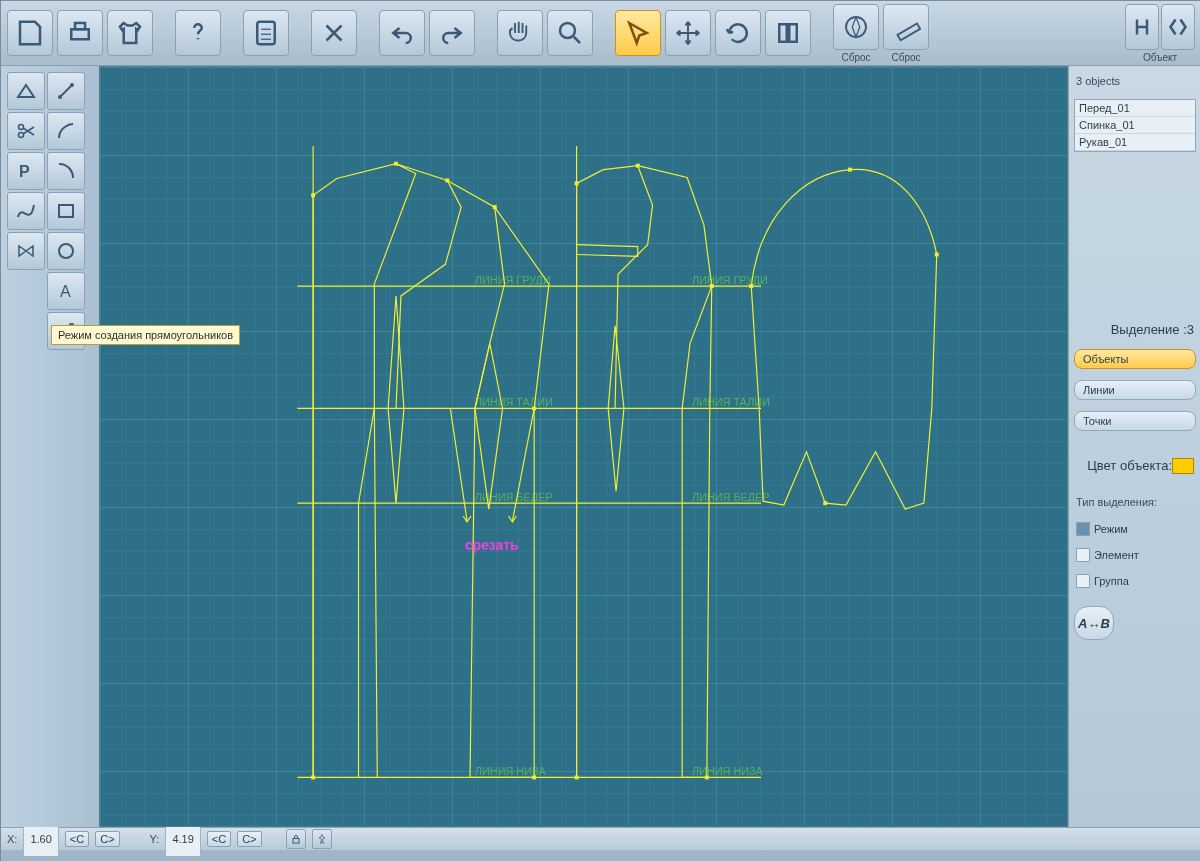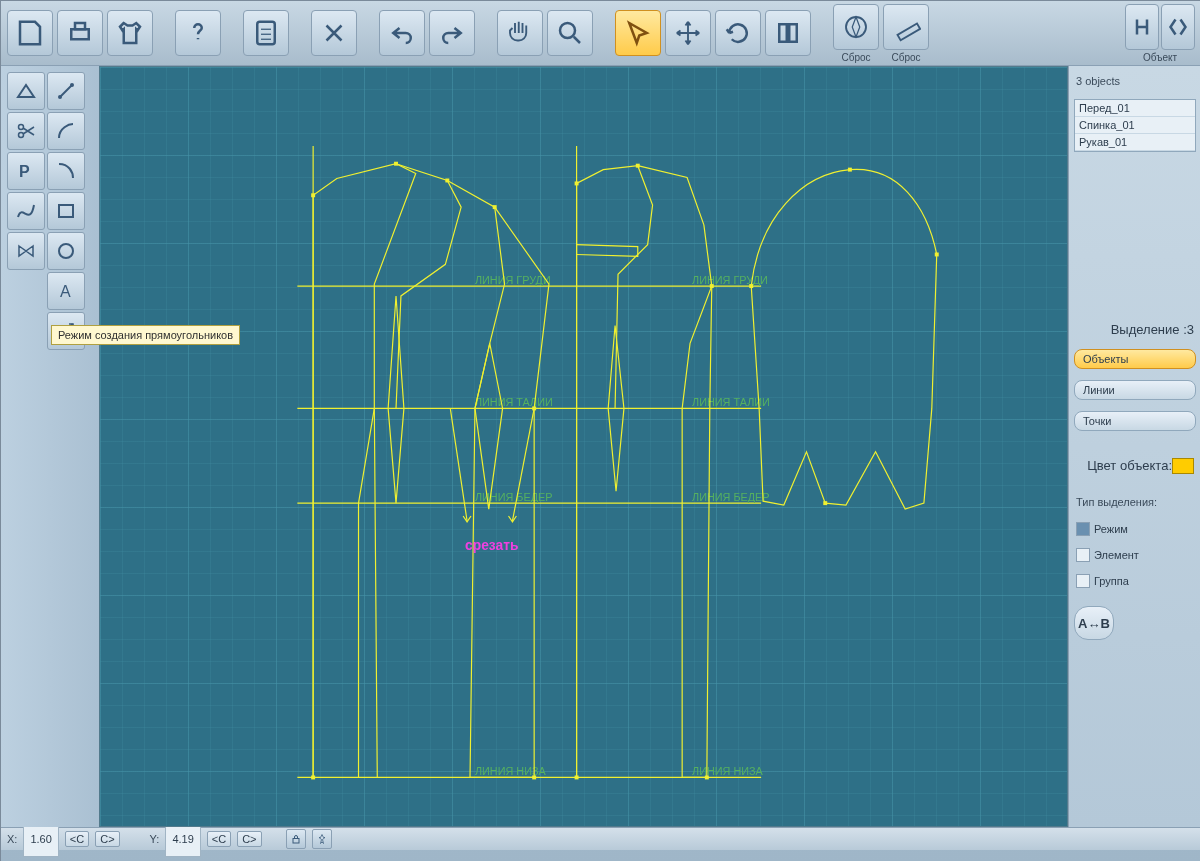--- a/index.html
+++ b/index.html
@@ -39,21 +39,21 @@
   .rp-list{background:#e8f0f6;border:1px solid #90a8bc;font-size:11px}
   .rp-item{padding:2px 4px;border-bottom:1px solid #c8d8e4}
   .rp-space{flex:0 0 150px}
   .rp-row{display:flex;justify-content:flex-end;font-size:13px;padding:4px 2px}
   .rp-btn{background:linear-gradient(#e8f0f8,#c8d8e4);border:1px solid #90a8bc;padding:3px 8px;text-align:left;font-size:11px;margin-bottom:3px;border-radius:8px}
   .rp-btn.act{background:linear-gradient(#ffe9a0,#ffcb4a);border-color:#d09020}
   .rp-swatch{width:20px;height:14px;background:#ffcc00;border:1px solid #aa8800;display:inline-block;vertical-align:middle}
   .rp-chk{display:flex;align-items:center;gap:4px;padding:2px;font-size:11px}
   .rp-chk .box{width:12px;height:12px;border:1px solid #8aa0b4;background:#e8f0f6}
   .rp-chk .box.ck{background:#6a90b0}
-  .ab-btn{width:38px;height:32px;background:linear-gradient(#e8f0f8,#c8d8e4);border:1px solid #90a8bc;display:flex;align-items:center;justify-content:center;font-weight:bold;font-size:13px;margin-top:8px;border-radius:14px}
+  .ab-btn{width:38px;height:32px;background:linear-gradient(#e8f0f8,#c8d8e4);border:1px solid #90a8bc;display:flex;align-items:center;justify-content:center;font-style:italic;font-weight:bold;font-size:13px;margin-top:8px;border-radius:14px}
   .statusbar{height:22px;background:linear-gradient(#d4e0ea,#b8cad8);border-top:1px solid #8aa0b4;display:flex;align-items:center;padding:0 6px;gap:6px;font-size:11px}
   .sb-lbl{color:#3a4a5a}
   .sb-val{background:#e8f0f6;border:1px solid #a0b4c4;padding:11px 6px}
   .sb-btn{background:linear-gradient(#e8f0f8,#c8d8e4);border:1px solid #8aa0b4;padding:1px 4px;border-radius:2px}
   .sb-icon{width:18px;height:18px;background:linear-gradient(#dce8f2,#b4c8d8);border:1px solid #8aa0b4;border-radius:2px;display:flex;align-items:center;justify-content:center}
 </style>
 </head>
 <body>
 
 <div class="window">

